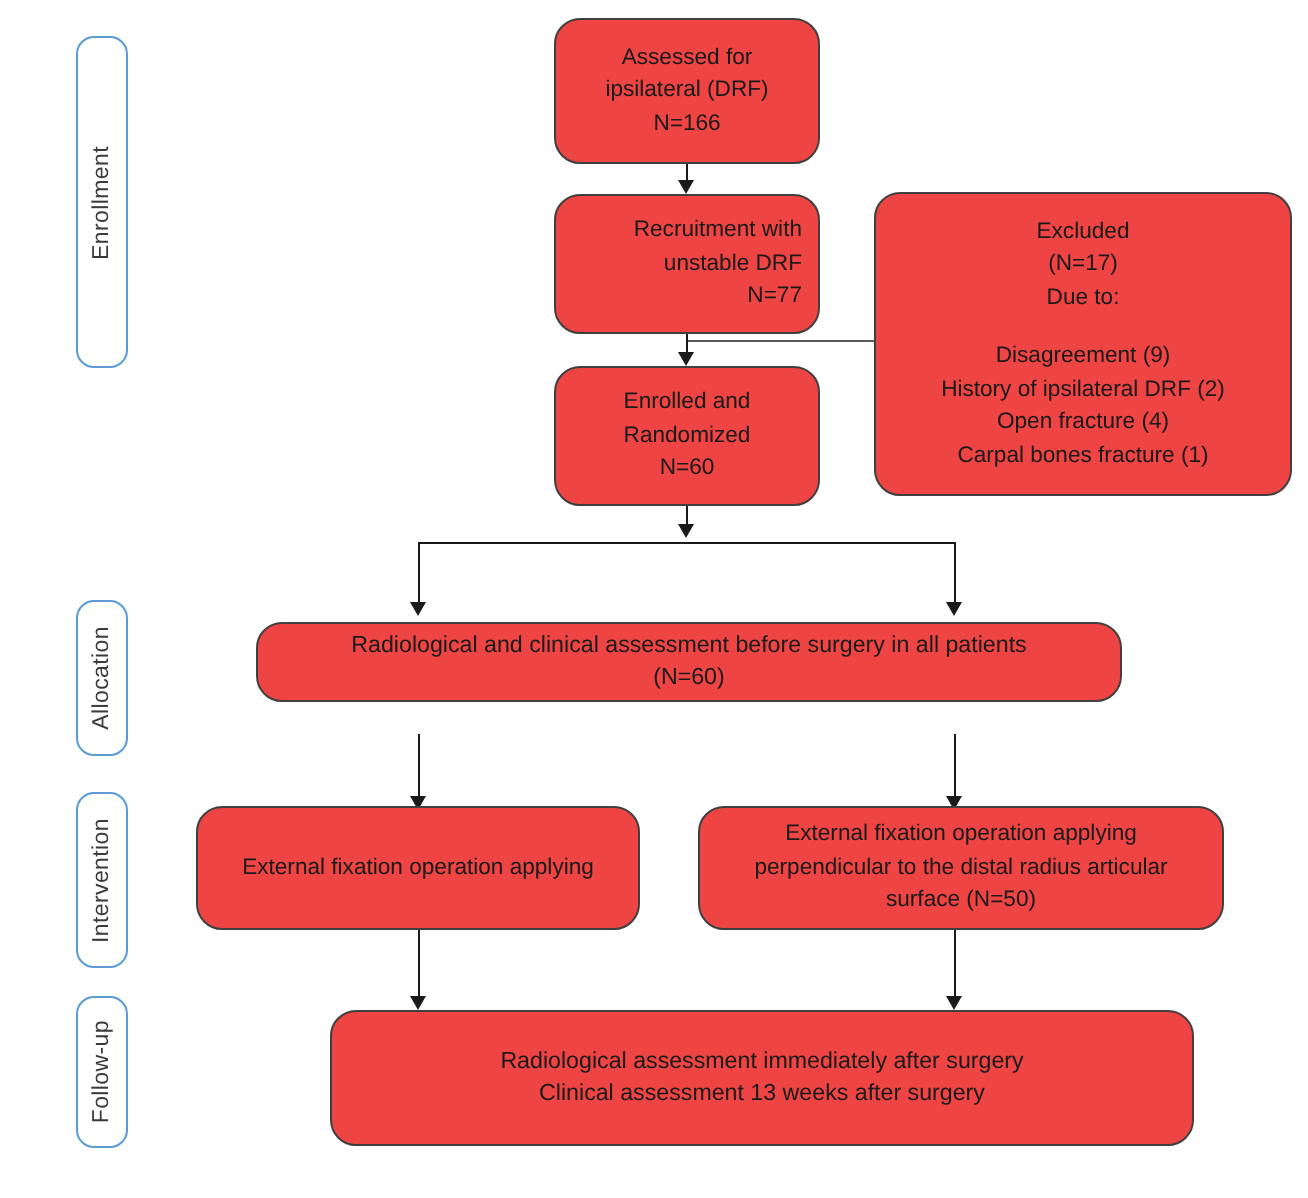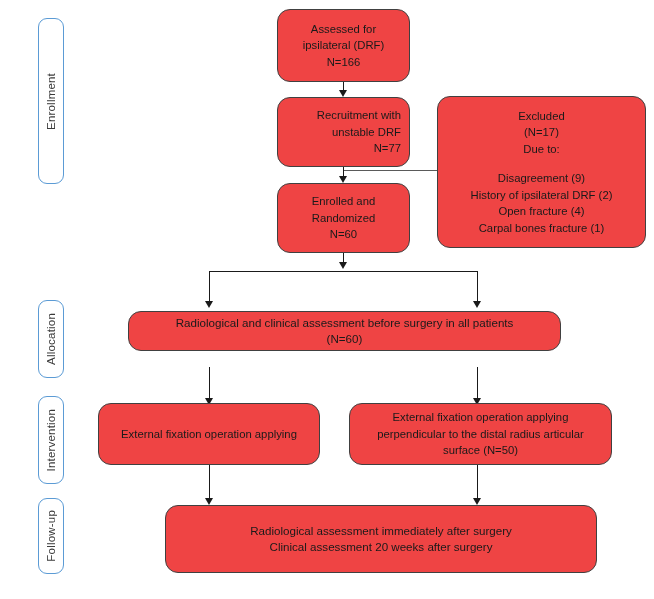--- a/index.html
+++ b/index.html
@@ -165,16 +165,16 @@
     <span class="ln">surface (N=50)</span>
   </div>
 
   <div class="vline" style="left:209px; top:465px; height:35px;"></div>
   <div class="arrow" style="left:204.5px; top:498px;"></div>
   <div class="vline" style="left:477px; top:465px; height:35px;"></div>
   <div class="arrow" style="left:472.5px; top:498px;"></div>
 
   <div class="node wide" style="left:129px; top:505px; width:432px; height:68px;margin-left:36px;">
     <span class="ln">Radiological assessment immediately after surgery</span>
-    <span class="ln">Clinical assessment 20 weeks after surgery</span>
+    <span class="ln">Clinical assessment 13 weeks after surgery</span>
   </div>
 
 </div>
 
 </body></html>

